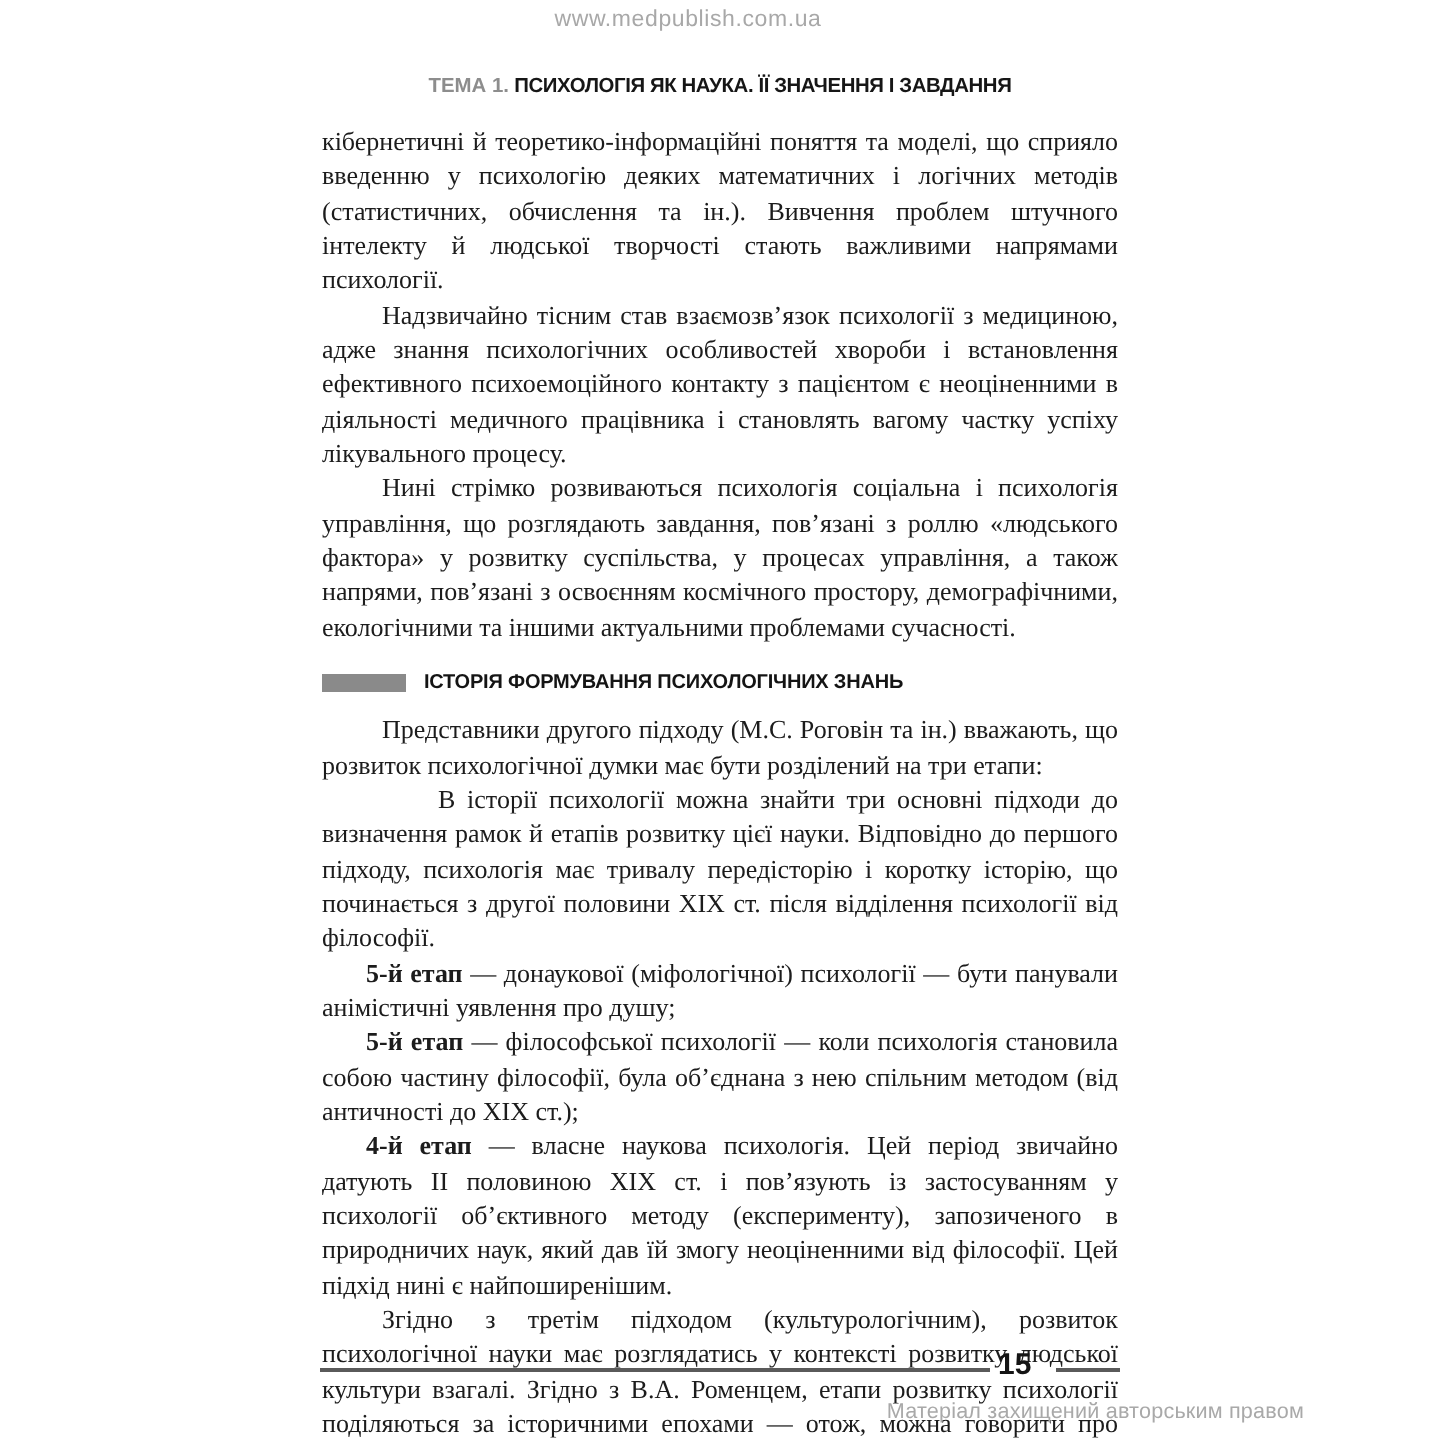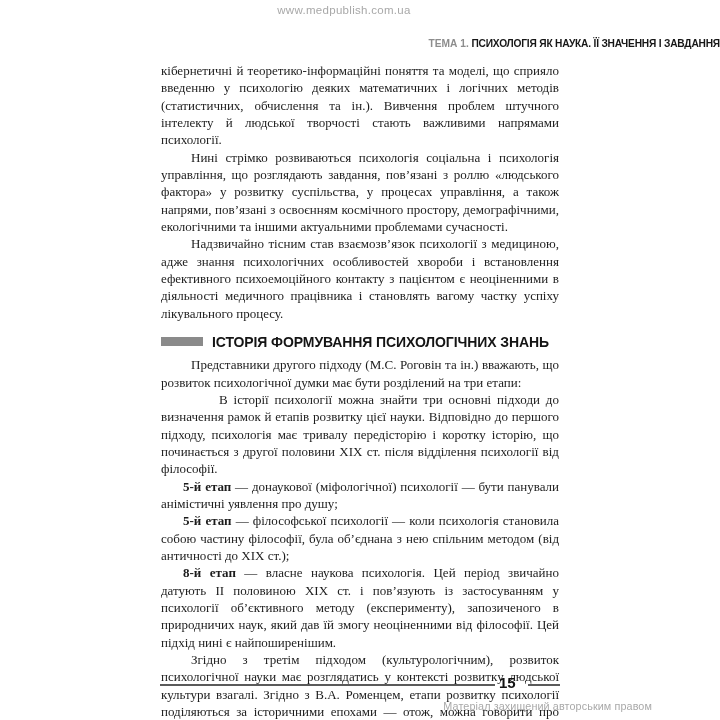--- a/index.html
+++ b/index.html
@@ -34,21 +34,21 @@
     letter-spacing: 0.3px;
     color: #a8a8a8;
   }
 
   
   .running-head {
     position: absolute;
     top: 38px;
     left: 0;
     width: 720px;
-    text-align: right;
+    text-align: center;
     font-family: "Liberation Sans", "DejaVu Sans", sans-serif;
     font-size: 10.2px;
     font-weight: bold;
     letter-spacing: -0.2px;
     white-space: nowrap;
   }
   .running-head .rh-num {
     color: #8d8d8d;
     font-weight: bold;
     letter-spacing: 0px;
@@ -97,21 +97,21 @@
   }
   .heading-bar {
     width: 42px;
     height: 9px;
     background: #8a8a8a;
     margin-right: 9px;
     flex: 0 0 auto;
   }
   .heading-text {
     font-family: "Liberation Sans", "DejaVu Sans", sans-serif;
-    font-size: 14px;
+    font-size: 10px;
     font-weight: bold;
     color: #141414;
     letter-spacing: -0.1px;
     white-space: nowrap;
   }
 
   
   .footer-rule-wrap {
     position: absolute;
     left: 160px;
@@ -165,38 +165,38 @@
   <div class="watermark">www.medpublish.com.ua</div>
 
   <div class="running-head">
     <span class="rh-num">ТЕМА 1.</span><span> </span><span class="rh-title">ПСИХОЛОГІЯ ЯК НАУКА. ЇЇ ЗНАЧЕННЯ І ЗАВДАННЯ</span>
   </div>
 
   <div class="column">
 
     <p class="body noindent">кібернетичні й теоретико-інформаційні поняття та моделі, що сприяло введенню у психологію деяких математичних і логічних методів (статистичних, обчислення та ін.). Вивчення проблем штучного інтелекту й людської творчості стають важливими напрямами психології.</p>
 
+    <p class="body">Надзвичайно тісним став взаємозв’язок психології з медициною, адже знання психологічних особливостей хвороби і встановлення ефективного психоемоційного контакту з пацієнтом є неоціненними в діяльності медичного працівника і становлять вагому частку успіху лікувального процесу.</p>
+
     <p class="body">Нині стрімко розвиваються психологія соціальна і психологія управління, що розглядають завдання, пов’язані з роллю «людського фактора» у розвитку суспільства, у процесах управління, а також напрями, пов’язані з освоєнням космічного простору, демографічними, екологічними та іншими актуальними проблемами сучасності.</p>
-
-    <p class="body">Надзвичайно тісним став взаємозв’язок психології з медициною, адже знання психологічних особливостей хвороби і встановлення ефективного психоемоційного контакту з пацієнтом є неоціненними в діяльності медичного працівника і становлять вагому частку успіху лікувального процесу.</p>
 
     <div class="section-heading">
       <span class="heading-bar"></span>
       <span class="heading-text">ІСТОРІЯ ФОРМУВАННЯ ПСИХОЛОГІЧНИХ ЗНАНЬ</span>
     </div>
 
     <p class="body">Представники другого підходу (М.С. Роговін та ін.) вважають, що розвиток психологічної думки має бути розділений на три етапи:</p>
 
     <p class="body wide-indent">В історії психології можна знайти три основні підходи до визначення рамок й етапів розвитку цієї науки. Відповідно до першого підходу, психологія має тривалу передісторію і коротку історію, що починається з другої половини XIX ст. після відділення психології від філософії.</p>
 
     <p class="body small-indent"><b class="stage">5-й етап</b><span> — донаукової (міфологічної) психології — бути панували анімістичні уявлення про душу;</span></p>
 
     <p class="body small-indent"><b class="stage">5-й етап</b><span> — філософської психології — коли психологія становила собою частину філософії, була об’єднана з нею спільним методом (від античності до XIX ст.);</span></p>
 
-    <p class="body small-indent"><b class="stage">8-й етап</b><span> — власне наукова психологія. Цей період звичайно датують II половиною XIX ст. і пов’язують із застосуванням у психології об’єктивного методу (експерименту), запозиченого в природничих наук, який дав їй змогу неоціненними від філософії. Цей підхід нині є найпоширенішим.</span></p>
+    <p class="body small-indent"><b class="stage">4-й етап</b><span> — власне наукова психологія. Цей період звичайно датують II половиною XIX ст. і пов’язують із застосуванням у психології об’єктивного методу (експерименту), запозиченого в природничих наук, який дав їй змогу неоціненними від філософії. Цей підхід нині є найпоширенішим.</span></p>
 
     <p class="body">Згідно з третім підходом (культурологічним), розвиток психологічної науки має розглядатись у контексті розвитку людської культури взагалі. Згідно з В.А. Роменцем, етапи розвитку психології поділяються за історичними епохами — отож, можна говорити про психологію міфологічного періоду, психологію античності, психологію Середньовіччя, психологію Відродження, психологію епохи бароко, психологію Просвітництва, психологію сцієнтизму (останньої</p>
 
   </div>
 
   <div class="footer-rule-wrap">
     <span class="rule-left"></span>
     <span class="page-number">15</span>
     <span class="rule-right"></span>
   </div>

